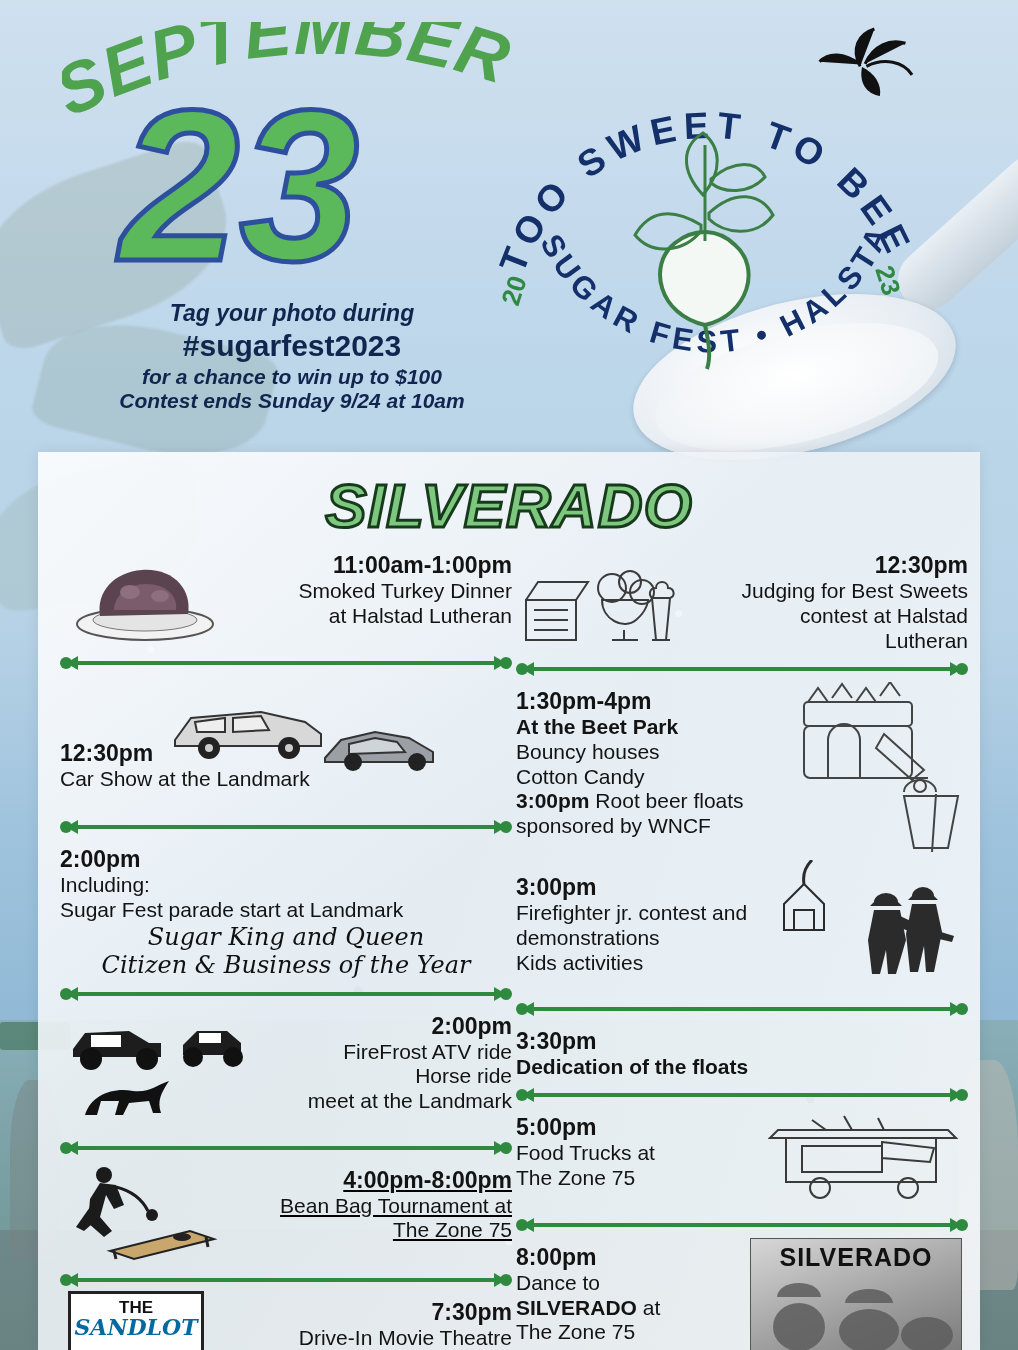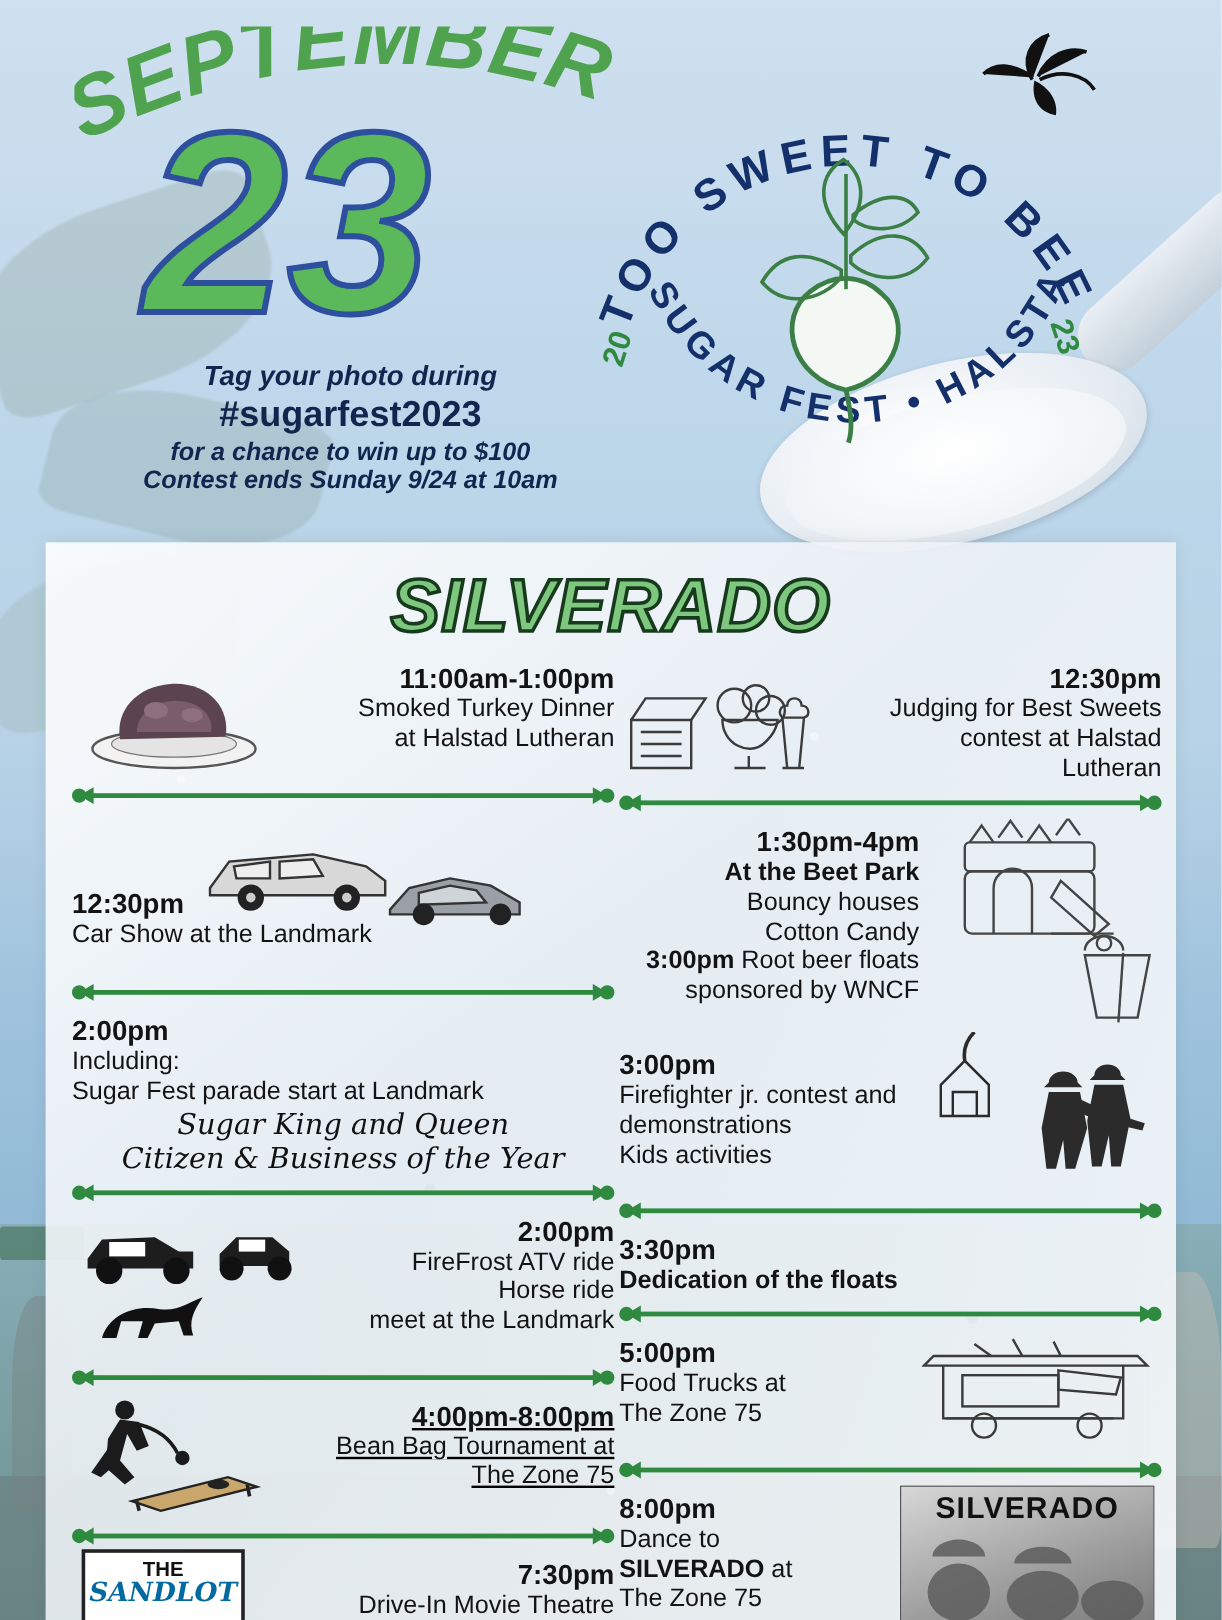--- a/index.html
+++ b/index.html
@@ -374,21 +374,21 @@
       </div>
 
       <div class="divider">
         <div class="bar"></div>
           <div class="dot l"></div>
           <div class="dot r"></div>
         <div class="arrow l"></div>
           <div class="arrow r"></div>
       </div>
 
-      <div class="item ta-l" style="min-height:180px;text-align:right;">
+      <div class="item ta-l" style="min-height:180px;">
         <div class="ill" style="right:0;top:-6px;">
           <svg width="180" height="180" viewBox="0 0 180 180" fill="none" stroke="#444" stroke-width="2">
             <path d="M20,20 l10,-14 l10,14 M44,16 l10,-14 l10,14 M68,20 l10,-14 l10,14 M92,14 l10,-14 l10,14"></path>
             <rect x="16" y="20" width="108" height="24" rx="4"></rect>
             <rect x="16" y="44" width="108" height="52" rx="6"></rect>
             <path d="M40,96 L40,58 a16,16 0 0 1 32,0 L72,96"></path>
             <path d="M96,52 l40,36 l-12,10 l-36,-32 Z"></path>
             <path d="M88,96 h52"></path>
 
             <path d="M58,114 l54,0 l-10,52 l-34,0 Z" transform="translate(58,0)"></path>

